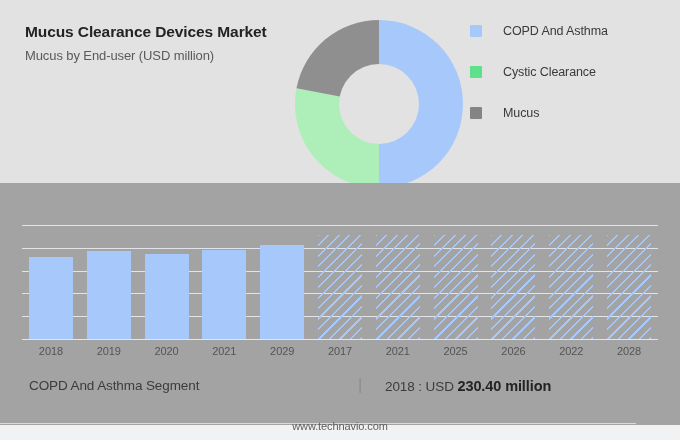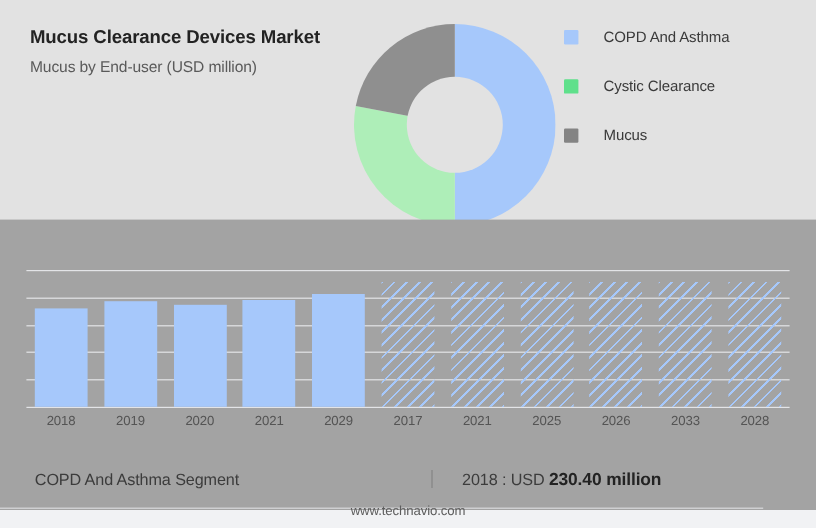--- a/index.html
+++ b/index.html
@@ -80,21 +80,21 @@
     position:absolute;left:22px;top:162px;width:636px;
     display:flex;
   }
   .xlabel{
     flex:1 1 0;text-align:center;font-size:11px;color:#545454;
     letter-spacing:-0.1px;
   }
 
   
   #footer{
-    position:absolute;left:0;top:392px;width:680px;height:28px;
+    position:absolute;left:0;top:378px;width:680px;height:28px;
   }
   #footer-segment{
     position:absolute;left:29px;top:0;font-size:13.5px;color:#3c3c3c;
     letter-spacing:-0.1px;
   }
   #footer-divider{
     position:absolute;left:358px;top:-2px;font-size:16px;color:#8c8c8c;
   }
   #footer-value{
     position:absolute;left:385px;top:0;font-size:13.5px;color:#3c3c3c;
@@ -195,21 +195,21 @@
     <div id="xlabels">
         <div class="xlabel">2018</div>
         <div class="xlabel">2019</div>
         <div class="xlabel">2020</div>
         <div class="xlabel">2021</div>
         <div class="xlabel">2029</div>
         <div class="xlabel">2017</div>
         <div class="xlabel">2021</div>
         <div class="xlabel">2025</div>
         <div class="xlabel">2026</div>
-        <div class="xlabel">2033</div>
+        <div class="xlabel">2022</div>
         <div class="xlabel">2028</div>
       </div>
 
   </div>
 
   <div id="footer">
     <span id="footer-segment">COPD And Asthma Segment</span>
     <span id="footer-divider">|</span>
     <span id="footer-value">
       <span>2018 : USD</span>

